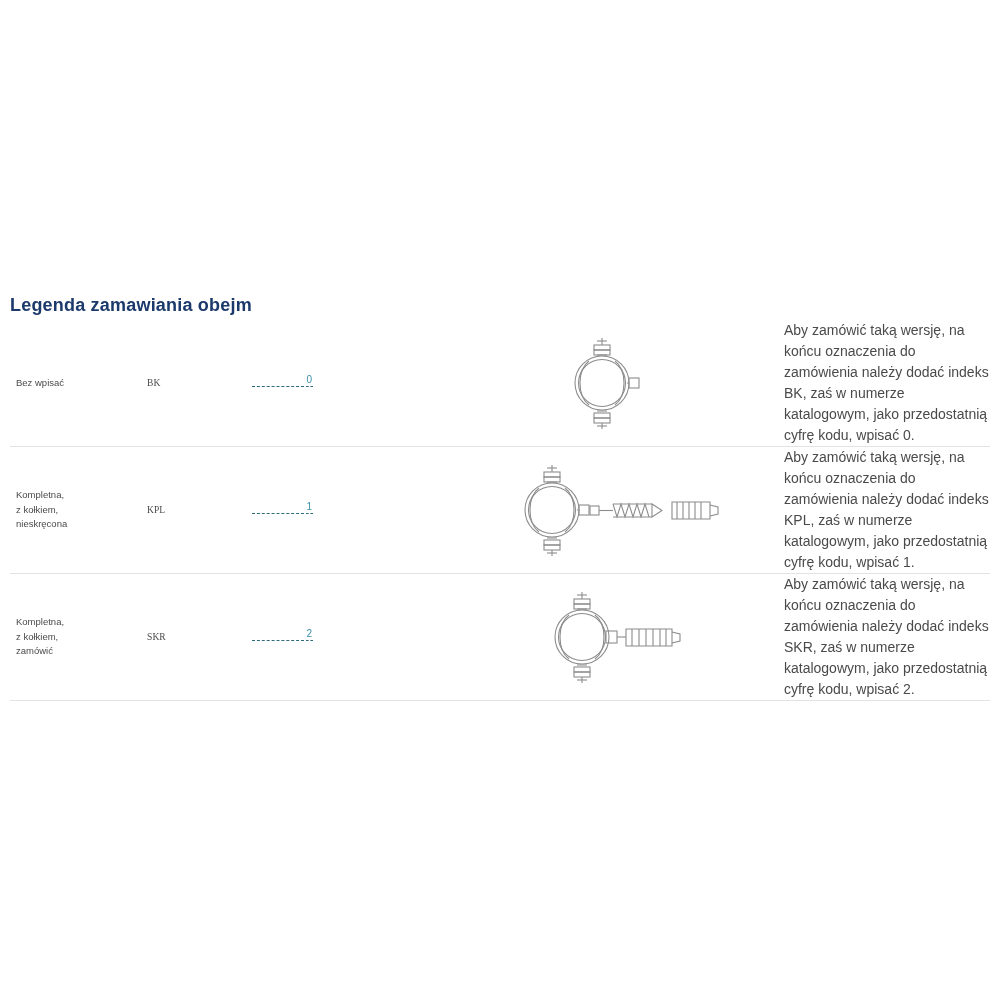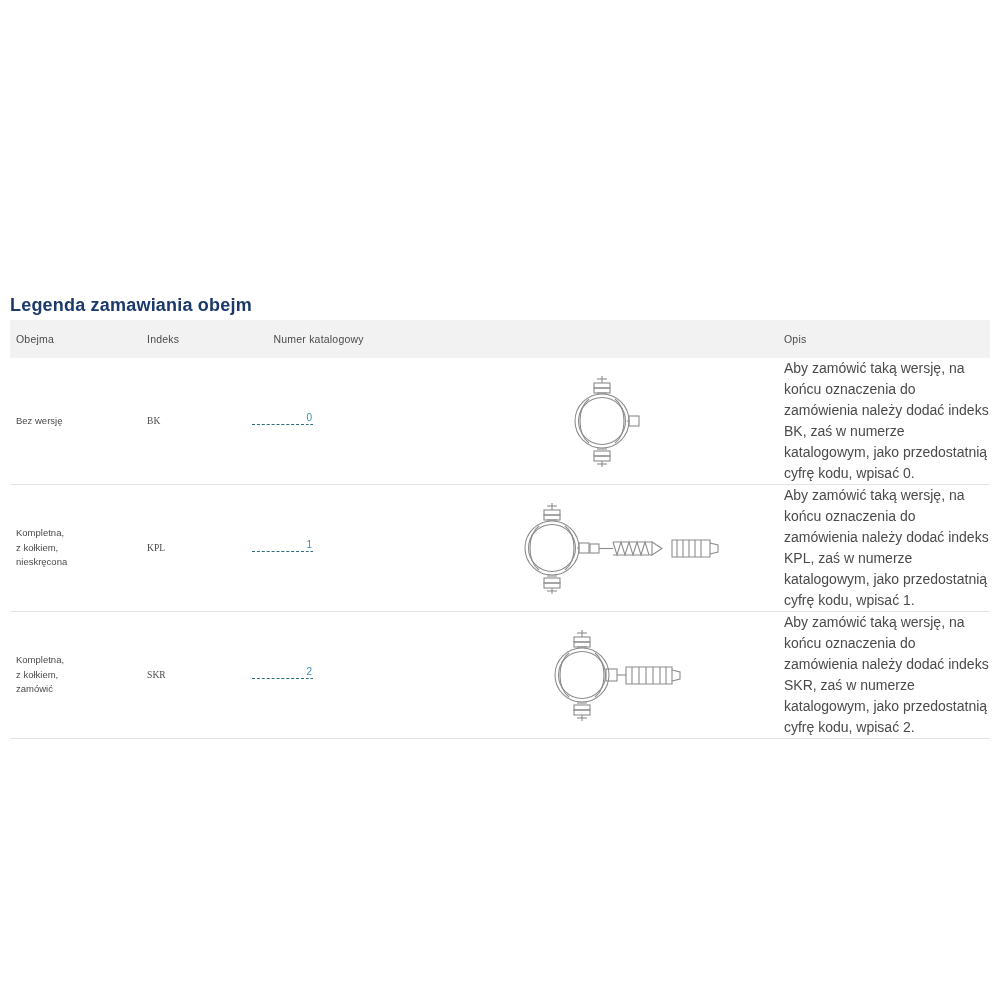--- a/index.html
+++ b/index.html
@@ -105,31 +105,24 @@
 </style>
 </head>
 <body>
 
 <div class="page">
 
   <h1 class="title">Legenda zamawiania obejm</h1>
 
   <div class="table">
 
-    <div class="thead">
-      <div class="th col-obejma">Obejma</div>
-      <div class="th col-indeks">Indeks</div>
-      <div class="th col-numer">Numer katalogowy</div>
-      <div class="th col-rysunek"></div>
-      <div class="th col-opis">Opis</div>
-    </div>
 
     <div class="trow">
       <div class="cell obejma multiline">
-        <span>Bez wersję</span>
+        <span>Bez wpisać</span>
       </div>
       <div class="cell indeks">BK</div>
       <div class="cell numer">
         <span class="code">
           <span class="dashes"></span>
           <span class="digit">0</span>
         </span>
       </div>
       <div class="cell rys">
         <span>

